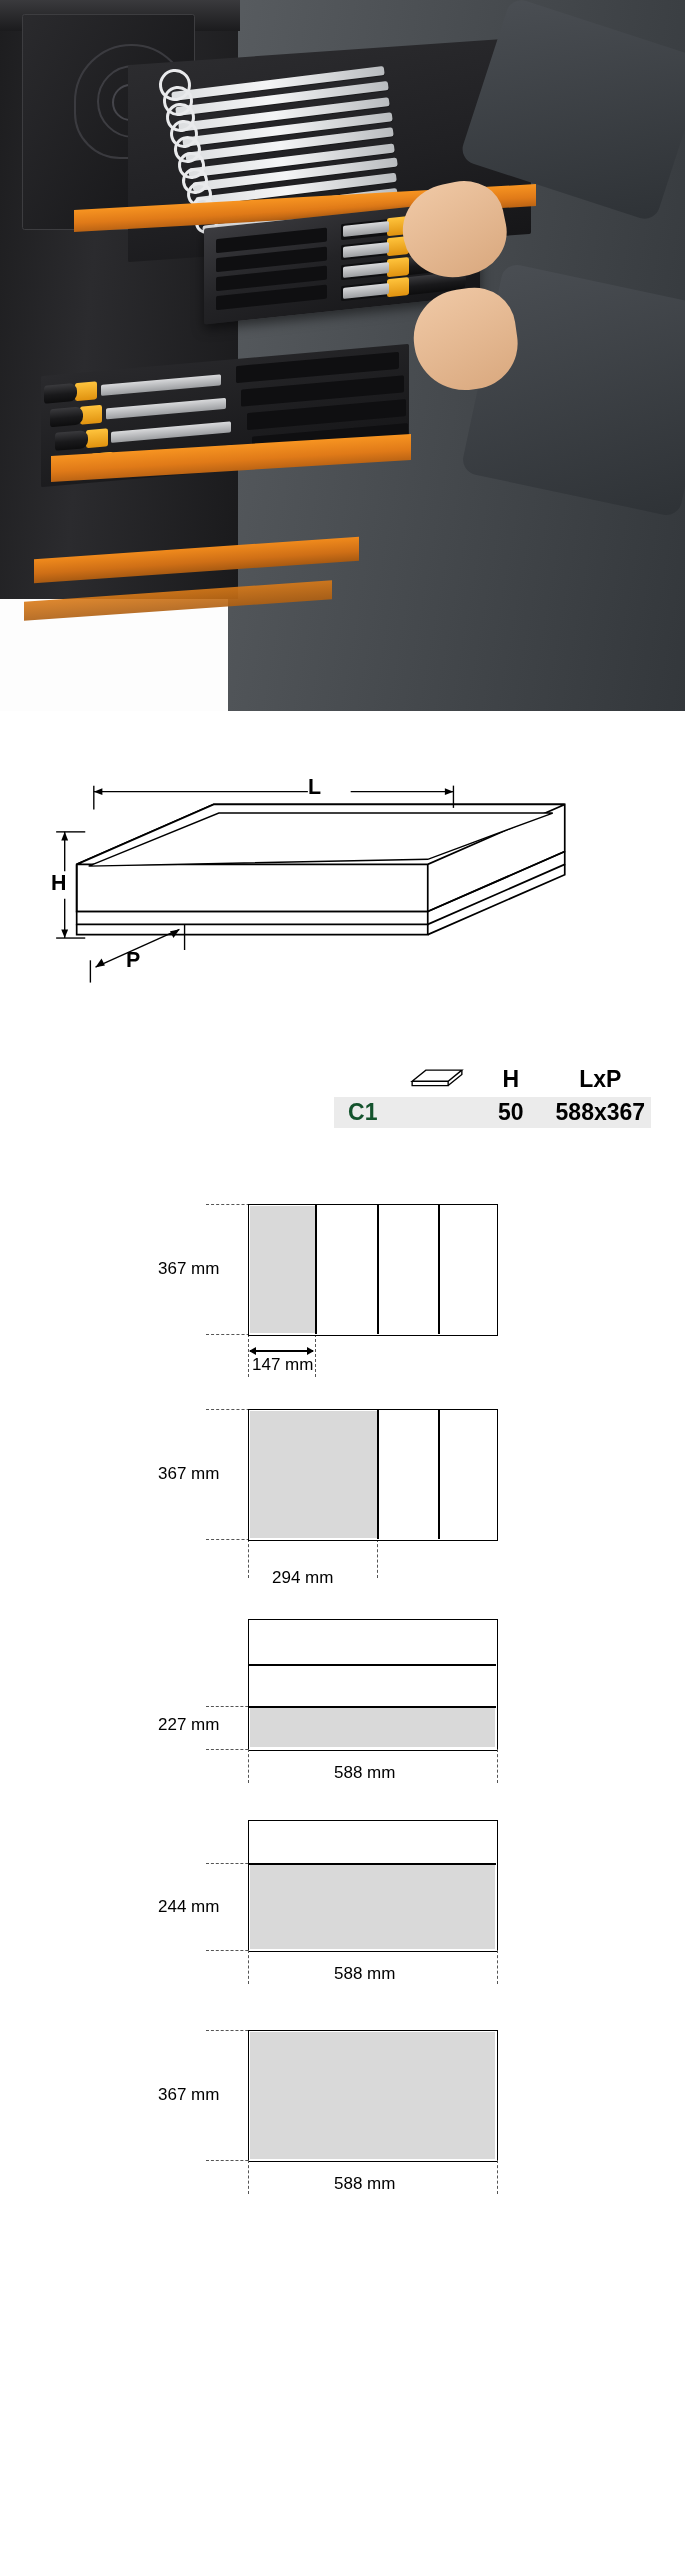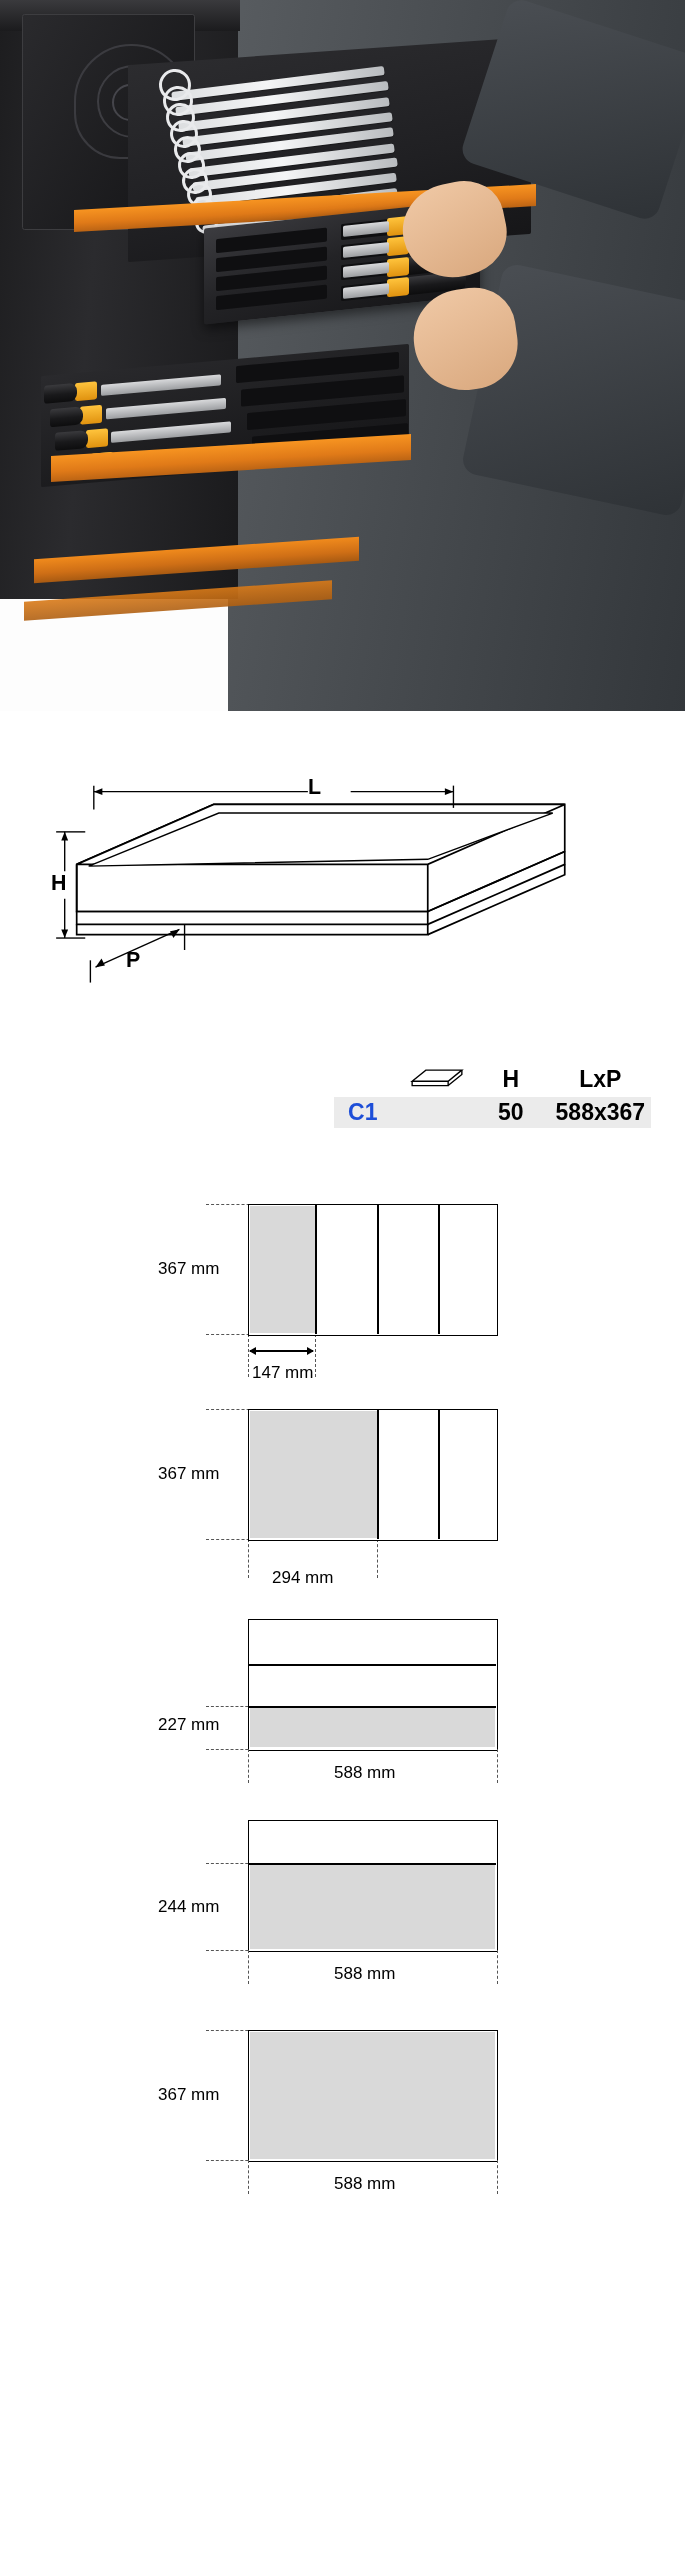--- a/index.html
+++ b/index.html
@@ -75,21 +75,21 @@
 
   .drawer-iso{position:absolute;left:51px;top:51px;width:548px;height:283px;}
 
   .lbl{position:absolute;font-weight:bold;font-size:21.4px;color:#000;}
 
   
   .tbl{position:absolute;left:334px;top:343px;width:317px;}
   .tbl table{border-collapse:collapse;width:100%;}
   .tbl td,.tbl th{font-size:23px;font-weight:bold;text-align:center;padding:1.7px 5.1px;}
   .row-alt{background:#ebebeb;}
-  .code{color:#1d4ed8;text-align:left;padding-right:15.4px !important;}
+  .code{color:#14532d;text-align:left;padding-right:15.4px !important;}
 
   
   .diag{position:absolute;}
   .dbox{position:absolute;border:1.7px solid #000;background:#fff;}
   .dfill{position:absolute;background:#d9d9d9;}
   .vline{position:absolute;background:#000;width:1.7px;}
   .hline{position:absolute;background:#000;height:1.7px;}
   .dash-h{position:absolute;height:0;border-top:1.7px dashed #555;}
   .dash-v{position:absolute;width:0;border-left:1.7px dashed #555;}
   .dim{position:absolute;font-size:17px;color:#000;white-space:nowrap;}
@@ -264,21 +264,21 @@
     <div class="dash-h" style="left:206px;top:5.1px;width:69px;"></div>
     <div class="dash-h" style="left:206px;top:135px;width:69px;"></div>
     <div class="dash-v" style="left:248px;top:135px;height:43px;"></div>
     <div class="dash-v" style="left:315px;top:135px;height:43px;"></div>
     <div class="dbox" style="left:248px;top:5.1px;width:248px;height:130px;"></div>
     <div class="dfill" style="left:250px;top:6.9px;width:65px;height:127px;"></div>
     <div class="vline" style="left:315px;top:5.1px;height:130px;"></div>
     <div class="vline" style="left:377px;top:5.1px;height:130px;"></div>
     <div class="vline" style="left:438px;top:5.1px;height:130px;"></div>
     <span class="dim" style="left:158px;top:60px;">367 mm</span>
-    <span class="dim" style="left:252px;top:164px;">147 mm</span>
+    <span class="dim" style="left:252px;top:156px;">147 mm</span>
     <div class="arrowline arrow-l arrow-r" style="left:250px;top:151px;width:63px;"></div>
   </div>
 
   <div class="diag" style="left:0;top:685px;width:685px;height:180px;">
     <div class="dash-h" style="left:206px;top:5.1px;width:69px;"></div>
     <div class="dash-h" style="left:206px;top:135px;width:69px;"></div>
     <div class="dash-v" style="left:248px;top:135px;height:39px;"></div>
     <div class="dash-v" style="left:377px;top:135px;height:39px;"></div>
     <div class="dbox" style="left:248px;top:5.1px;width:248px;height:130px;"></div>
     <div class="dfill" style="left:250px;top:6.9px;width:127px;height:127px;"></div>

